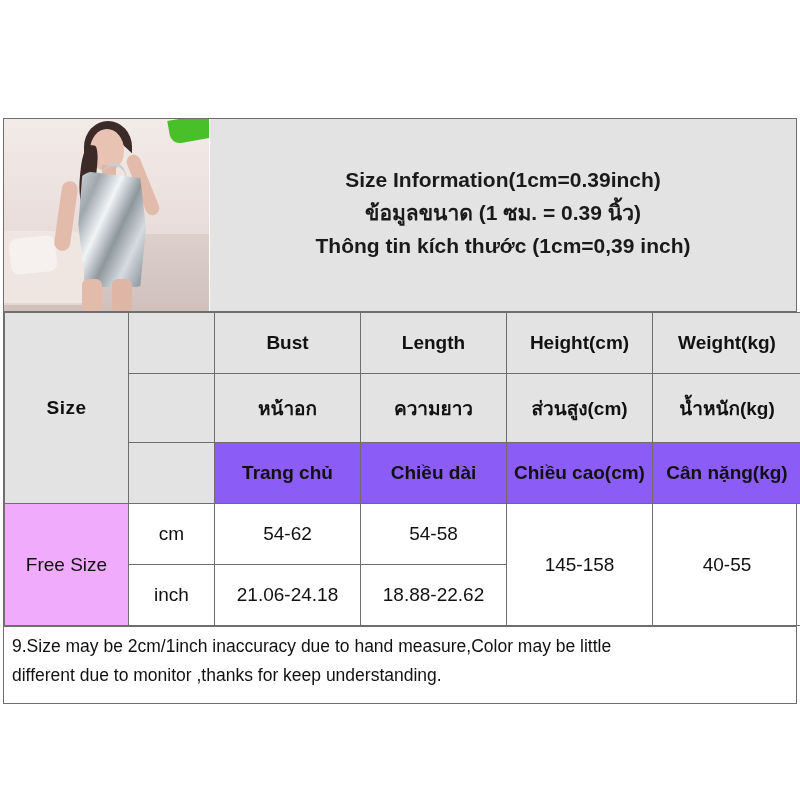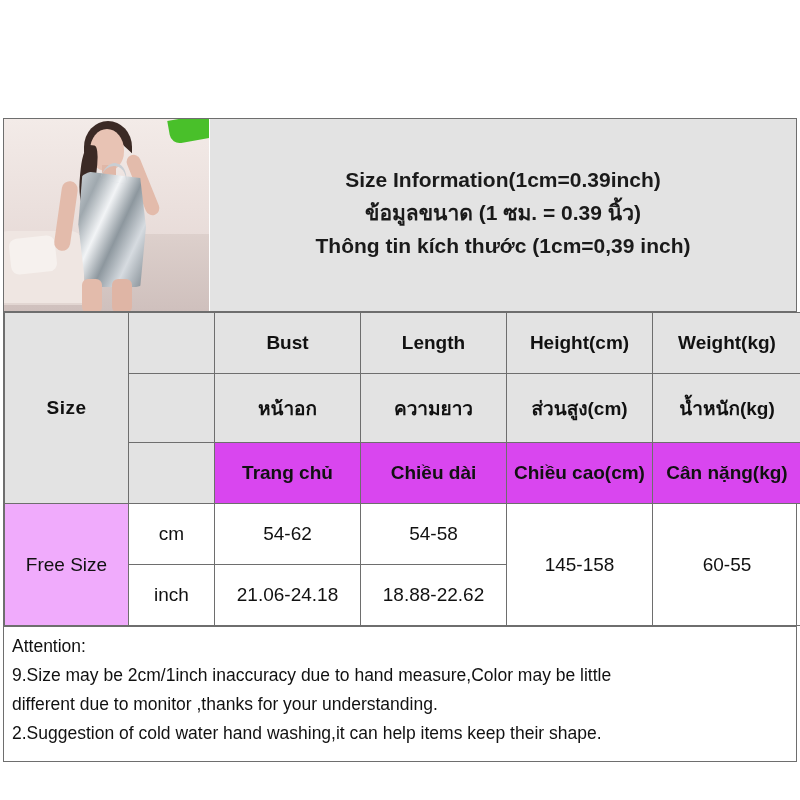--- a/index.html
+++ b/index.html
@@ -185,21 +185,21 @@
     box-sizing: border-box;
   }
   .c-size   { width: 124px; background: #e3e3e3; }
   .c-unit   { width: 86px; background: #ffffff; }
   .c-bust   { width: 146px; }
   .c-len    { width: 146px; }
   .c-height { width: 146px; margin-top: 17px; }
   .c-weight { width: 149px; }
 
   .hdr-gray { background: #e3e3e3; font-weight: bold; }
-  .hdr-white { background: #d946ef; font-weight: bold; }
+  .hdr-white { background: #8b5cf6; font-weight: bold; }
   .size-word {
     font-size: 29px;
     font-weight: bold;
     letter-spacing: .5px;
   }
   .freesize {
     font-size: 19px;
     background: #f0abfc;
   }
   .unit-cell { font-size: 19px; font-weight: normal; }
@@ -275,31 +275,29 @@
           <td class="c-len hdr-white">Chiều dài</td>
           <td class="c-height hdr-white">Chiều cao(cm)</td>
           <td class="c-weight hdr-white">Cân nặng(kg)</td>
         </tr>
         <tr>
           <td class="c-size freesize" rowspan="2">Free Size</td>
           <td class="c-unit unit-cell">cm</td>
           <td class="c-bust val">54-62</td>
           <td class="c-len val">54-58</td>
           <td class="c-height val" rowspan="2">145-158</td>
-          <td class="c-weight val" rowspan="2">60-55</td>
+          <td class="c-weight val" rowspan="2">40-55</td>
         </tr>
         <tr>
           <td class="c-unit unit-cell">inch</td>
           <td class="c-bust val">21.06-24.18</td>
           <td class="c-len val">18.88-22.62</td>
         </tr>
       </tbody>
     </table>
 
     <div class="attention">
-      <p>Attention:</p>
       <p>9.Size may be 2cm/1inch inaccuracy due to hand measure,Color may be little</p>
-      <p>different due to monitor ,thanks for your understanding.</p>
-      <p>2.Suggestion of cold water hand washing,it can help items keep their shape.</p>
+      <p>different due to monitor ,thanks for keep understanding.</p>
     </div>
 
   </div>
 </div>
 
 </body></html>

